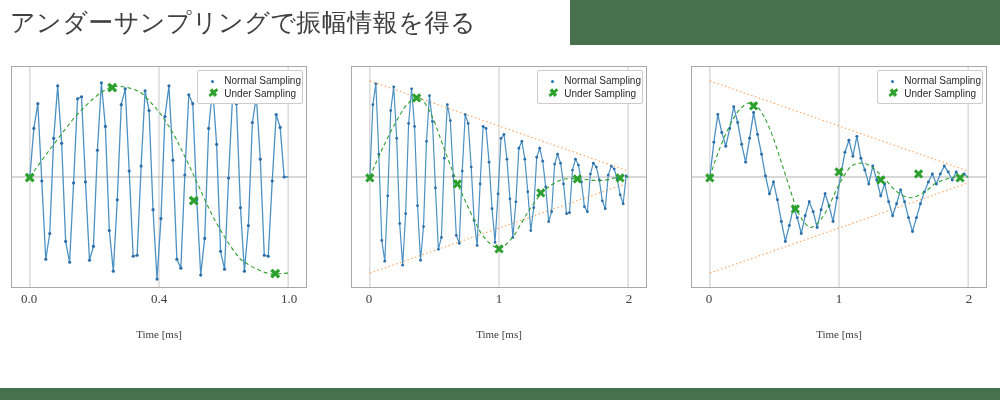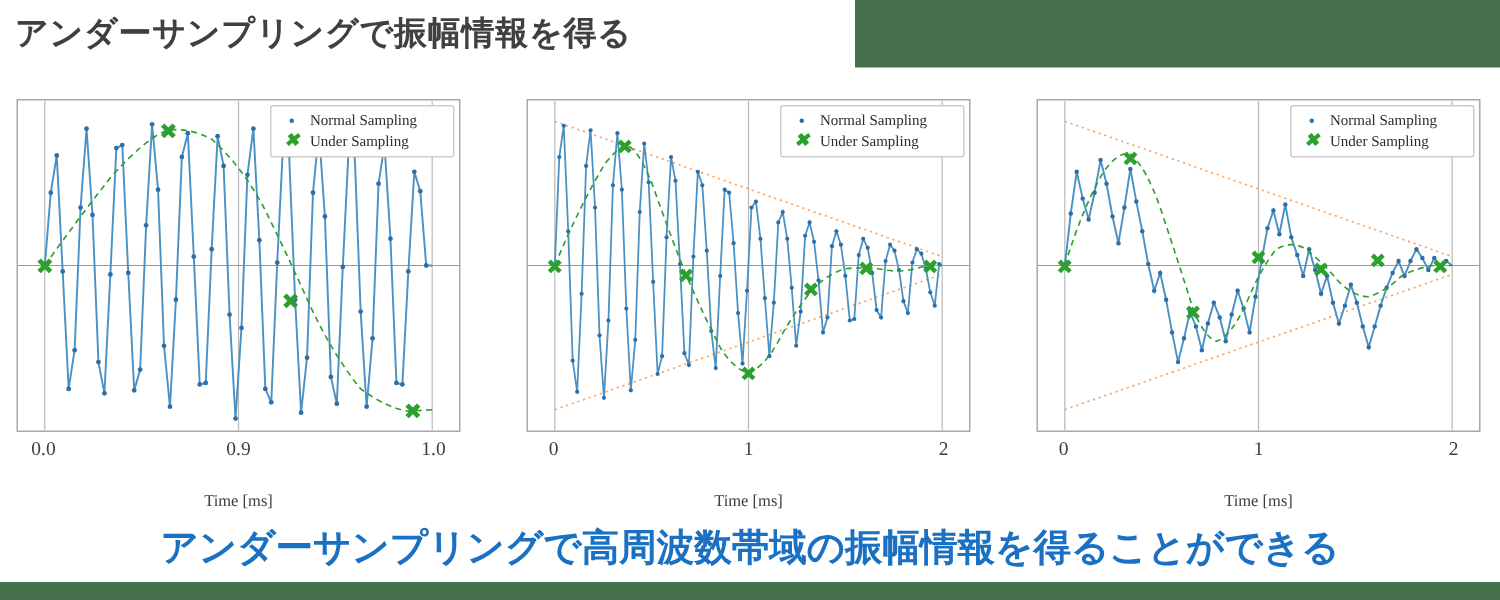--- a/index.html
+++ b/index.html
@@ -25,27 +25,26 @@
     left: 570px;
     top: 0px;
     width: 430px;
     height: 45px;
     background: #47704c;
   }
   .slide-title {
     position: absolute;
     left: 10px;
     top: 6px;
-    font-size: 22px;
+    font-size: 25px;
     line-height: 34px;
     color: #404040;
     font-family: "DejaVu Sans", "Liberation Sans", sans-serif;
     white-space: nowrap;
     letter-spacing: 0.5px;
-    font-weight: bold;
   }
   
   .charts-row {
     position: absolute;
     left: 0;
     top: 62px;
     width: 1000px;
     height: 265px;
   }
   .chart-panel {
@@ -78,22 +77,22 @@
     display: block;
   }
   
   .legend-box {
     position: absolute;
     right: 3px;
     top: 3px;
     background: #ffffff;
     border: 1px solid #cccccc;
     border-radius: 2px;
-    padding: 3px 24px 3px 4px;
-    font-family: Liberation Serif, serif;
+    padding: 3px 1px 3px 4px;
+    font-family: Liberation Sans, sans-serif;
     font-size: 10px;
     color: #2b2b2b;
     line-height: 13px;
     z-index: 5;
   }
   .legend-row {
     display: flex;
     align-items: center;
     white-space: nowrap;
   }
@@ -277,21 +276,21 @@
             <span>Normal Sampling</span>
           </div>
           <div class="legend-row">
             <span class="legend-key"><i class="x-key">✖</i></span>
             <span>Under Sampling</span>
           </div>
         </div>
       </div>
       <div class="x-ticks">
         <span style="left:18px">0.0</span>
-        <span style="left:148px">0.9</span>
+        <span style="left:148px">0.4</span>
         <span style="left:278px">1.0</span>
       </div>
       <div class="x-axis-label">Time [ms]</div>
     </div>
 
     <div class="chart-panel p2">
       <div class="plot-frame">
         <svg class="plot-svg" viewBox="0 0 296 222" preserveAspectRatio="none">
           <g stroke="#b8b8b8" stroke-width="0.8">
             <line x1="18" y1="0" x2="18" y2="222"></line>
@@ -539,17 +538,16 @@
       <div class="x-ticks">
         <span style="left:18px">0</span>
         <span style="left:148px">1</span>
         <span style="left:278px">2</span>
       </div>
       <div class="x-axis-label">Time [ms]</div>
     </div>
 
   </div>
 
-  <div class="caption">アンダーサンプリングで高周波数帯域の振幅情報を得ることができる</div>
 
   <div class="footer-bar"></div>
 
 </div>
 
 </body></html>

